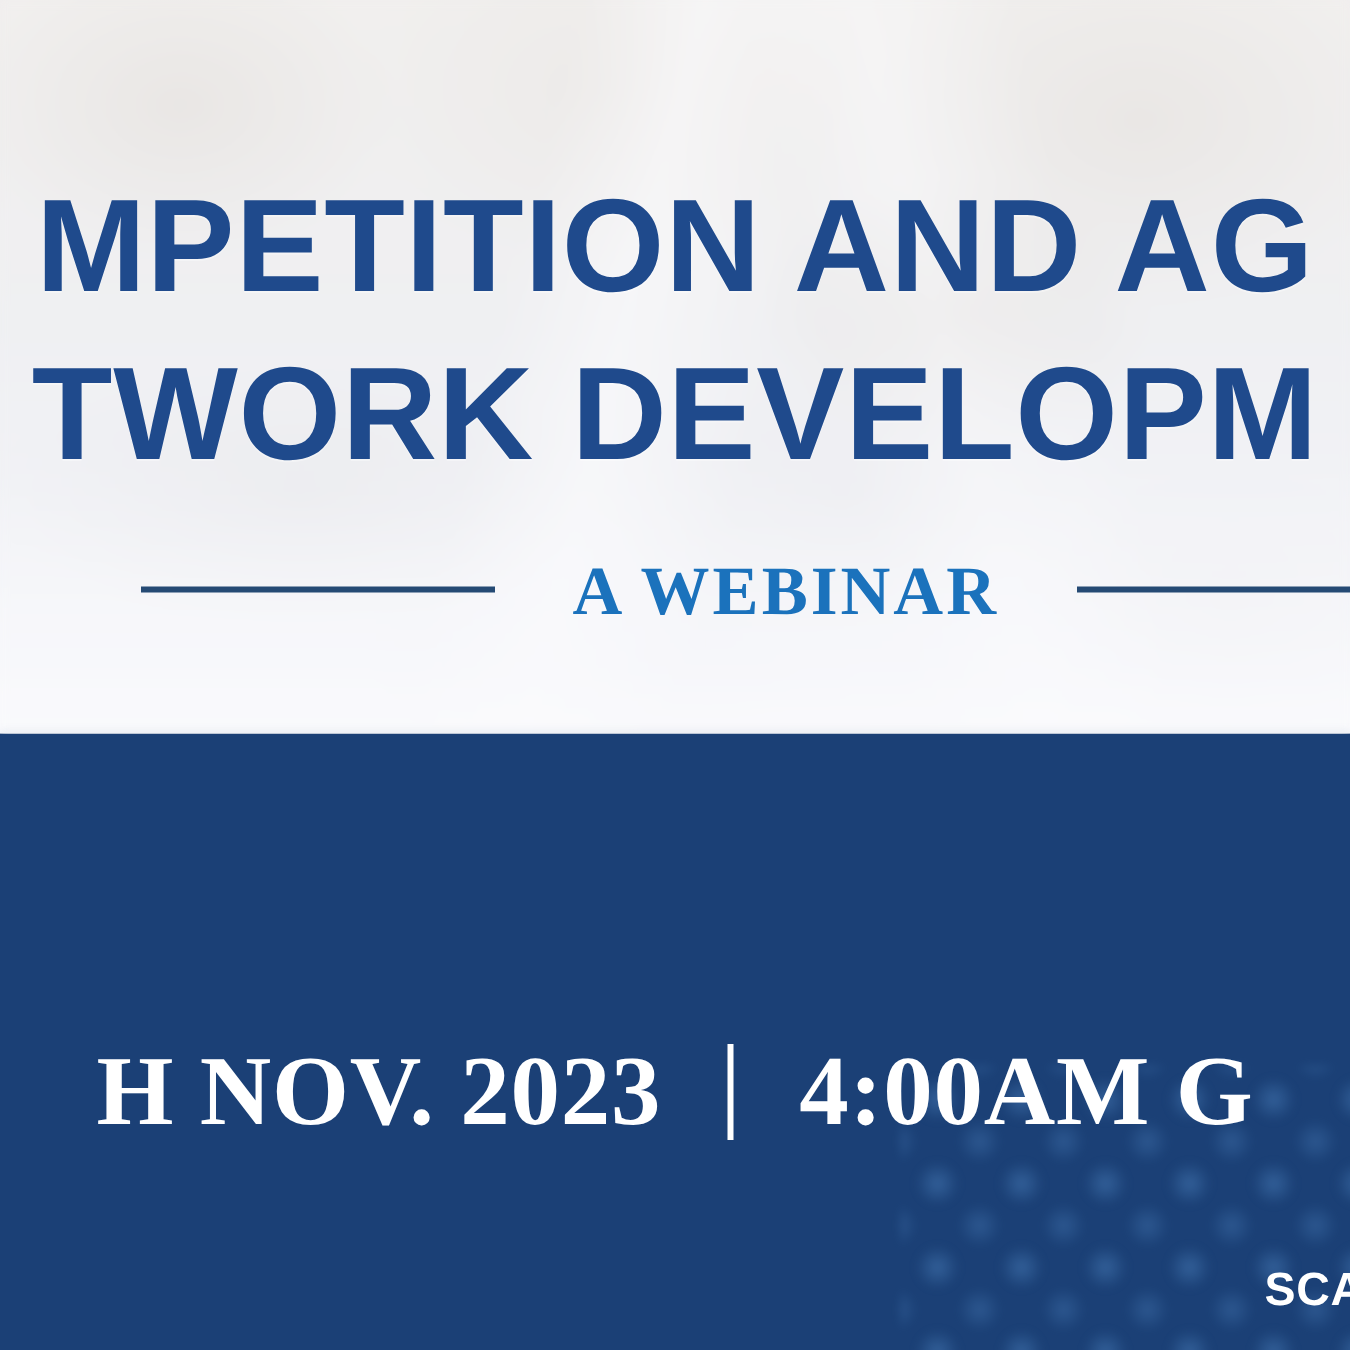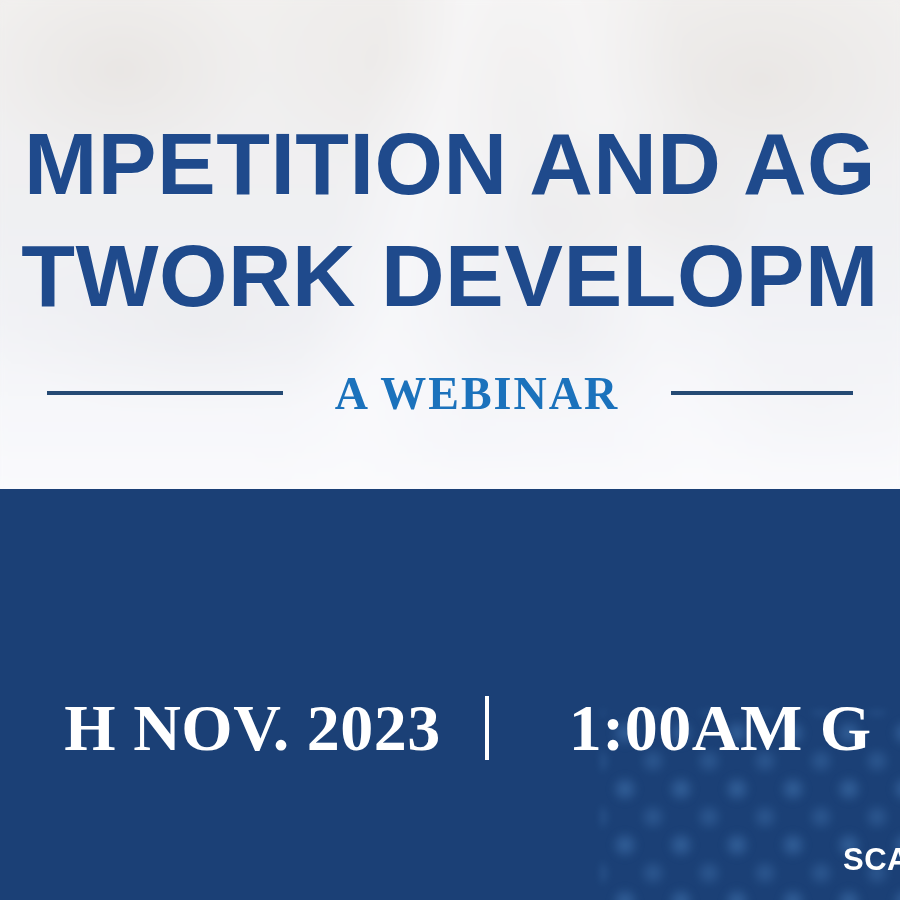--- a/index.html
+++ b/index.html
@@ -118,21 +118,21 @@
 
   
   .webinar-row {
     position: absolute;
     left: 0;
     top: 358px;
     width: 900px;
     height: 70px;
     display: flex;
     align-items: center;
-    justify-content: center;
+    justify-content: flex-end;
   }
   .rule {
     height: 4px;
     background: #254a74;
     flex: 0 0 auto;
   }
   .rule-left  { width: 236px; margin-right: 52px; }
   .rule-right { width: 182px; margin-left: 52px; }
   .webinar-text {
     font-family: "Liberation Serif", serif;
@@ -155,21 +155,20 @@
     justify-content: center;
     white-space: nowrap;
   }
   .dt-text {
     font-family: "Liberation Serif", serif;
     font-weight: 700;
     font-size: 66px;
     line-height: 76px;
     color: #ffffff;
     letter-spacing: 0.5px;
-    margin-left: 36px;
   }
   .dt-sep {
     width: 4px;
     height: 64px;
     background: #ffffff;
     margin: 0 44px;
     flex: 0 0 auto;
   }
 
   
@@ -209,18 +208,18 @@
 
   <div class="webinar-row">
     <div class="rule rule-left"></div>
     <div class="webinar-text">A WEBINAR</div>
     <div class="rule rule-right"></div>
   </div>
 
   <div class="datetime">
     <span class="dt-text">H NOV. 2023</span>
     <span class="dt-sep"></span>
-    <span class="dt-text">1:00AM G</span>
+    <span class="dt-text">4:00AM G</span>
   </div>
 
   <div class="logo">SCA</div>
 
 </div>
 
 </body></html>

